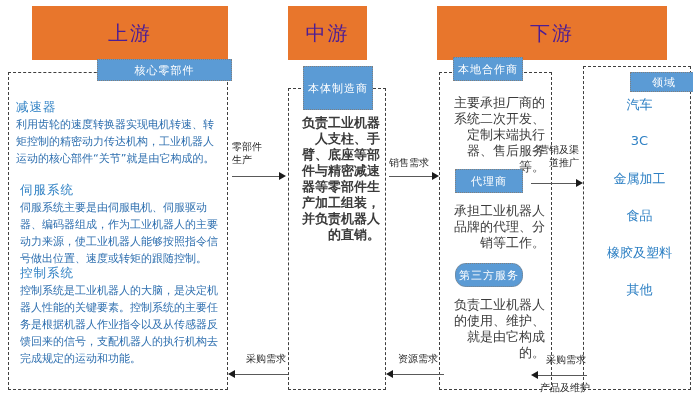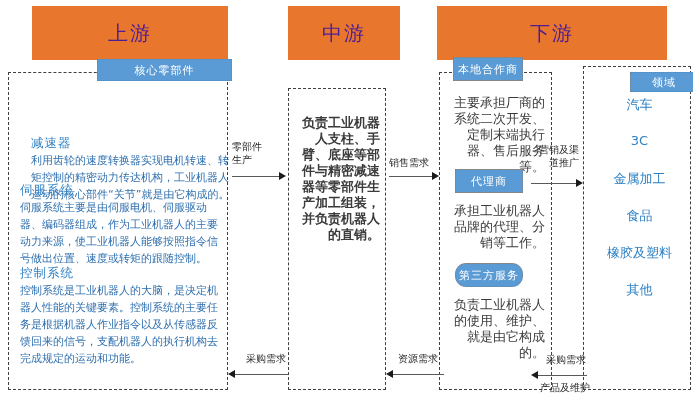--- a/index.html
+++ b/index.html
@@ -110,44 +110,45 @@
     white-space:pre-line;
   }
 </style>
 </head>
 <body>
 
 <div class="canvas">
 
   <div class="stage-header" style="left:32px;top:6px;width:196px;height:54px;">上游</div>
 
-  <div class="stage-header" style="left:288px;top:6px;width:112px;height:54px;">中游</div>
+  <div class="stage-header" style="left:288px;top:6px;width:79px;height:54px;">中游</div>
 
   <div class="stage-header" style="left:437px;top:6px;width:230px;height:54px;">下游</div>
 
   <div class="dashbox" style="left:8px;top:72px;width:220px;height:318px;"></div>
 
   <div class="dashbox" style="left:288px;top:88px;width:98px;height:302px;"></div>
 
   <div class="dashbox" style="left:439px;top:72px;width:113px;height:318px;"></div>
 
   <div class="dashbox" style="left:583px;top:66px;width:108px;height:324px;"></div>
 
   <div class="chip" style="left:97px;top:59px;width:135px;height:22px;">核心零部件</div>
 
+  <div class="chip" style="left:303px;top:66px;width:70px;height:44px;">本体制造商</div>
 
   <div class="chip" style="left:453px;top:57px;width:70px;height:24px;">本地合作商</div>
 
   <div class="chip" style="left:455px;top:169px;width:68px;height:24px;">代理商</div>
 
   <div class="chip" style="left:455px;top:263px;width:68px;height:24px;border-radius:11px;">第三方服务</div>
 
   <div class="chip" style="left:630px;top:56px;width:68px;height:20px;margin-top:16px;">领域</div>
 
-  <div class="para" style="left:31px;top:98px;width:200px;margin-top:36px;">
+  <div class="para" style="left:16px;top:98px;width:200px;">
     <span class="head">减速器</span>
     <span class="txt">利用齿轮的速度转换器实现电机转速、转矩控制的精密动力传达机构，工业机器人运动的核心部件“关节”就是由它构成的。</span>
   </div>
 
   <div class="para" style="left:20px;top:181px;width:200px;">
     <span class="head">伺服系统</span>
     <span class="txt">伺服系统主要是由伺服电机、伺服驱动器、编码器组成，作为工业机器人的主要动力来源，使工业机器人能够按照指令信号做出位置、速度或转矩的跟随控制。</span>
   </div>
 
   <div class="para" style="left:20px;top:264px;width:200px;">

